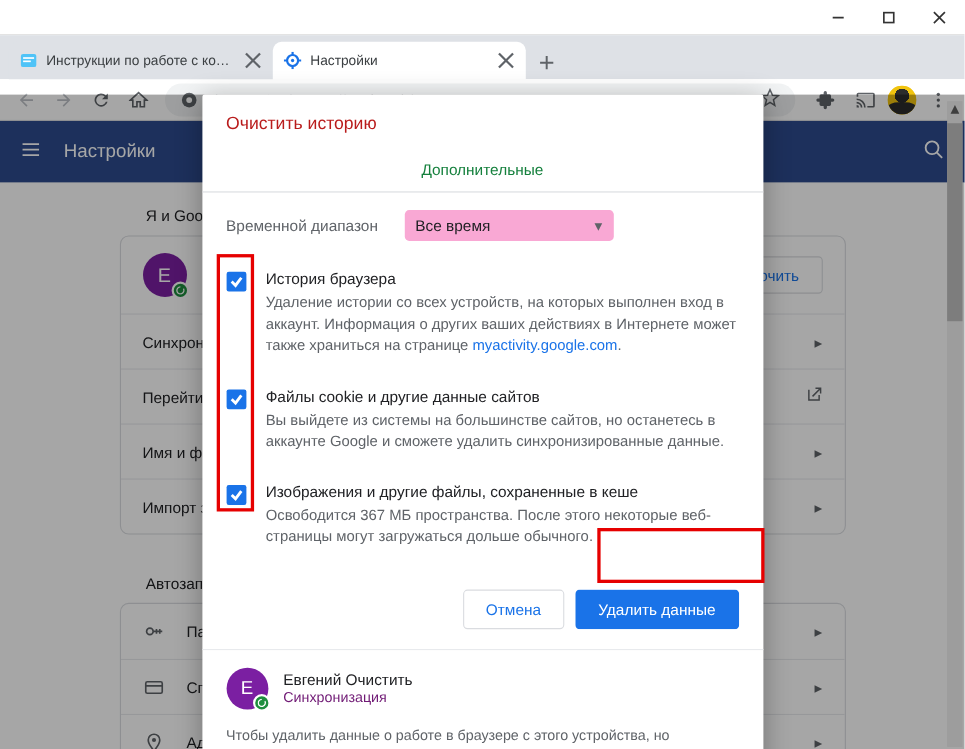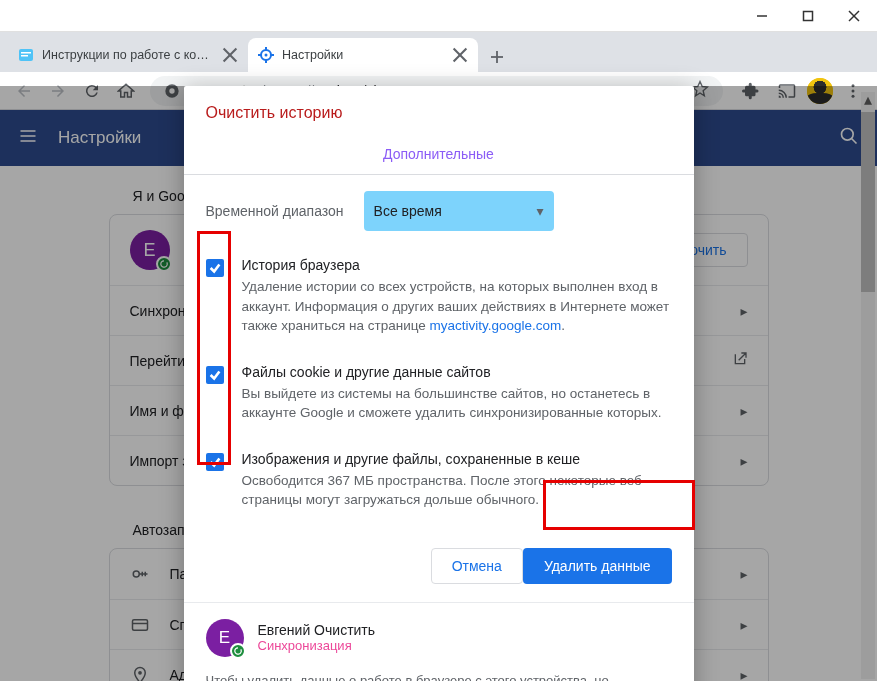--- a/index.html
+++ b/index.html
@@ -59,44 +59,44 @@
 
   
   .scrollbar { position:absolute; right:2px; top:92px; width:14px; bottom:2px; background:#f1f1f1;}
   .scrollbar .thumb{ width:100%; height:180px; background:#c1c1c1; margin-top:6px;}
   .scrollbar .arrow{ height:14px; display:flex; align-items:center; justify-content:center; color:#606060;}
 
   
   .dialog { position:absolute; width: 510px; left: 50%; transform:translateX(-50%); top: 86px; background:#fff; border-radius: 2px; box-shadow: 0 4px 24px rgba(0,0,0,0.3); display:flex; flex-direction:column; }
   .dlg-title { font-size: 16px; color:#b91c1c; padding: 18px 22px 12px; }
   .dlg-tabs { display:flex; border-bottom: 1px solid #dadce0; }
-  .dlg-tab { flex:1; text-align:center; padding: 12px 0; font-size:14px; color:#8b5cf6; font-weight:500; position:relative;}
+  .dlg-tab { flex:1; text-align:center; padding: 12px 0; font-size:14px; color:#15803d; font-weight:500; position:relative;}
   .dlg-tab.active { color:#1a73e8; border:1px solid rgba(26,115,232,0.5); border-bottom:2px solid #1a73e8; border-radius:2px 2px 0 0; margin-bottom:-1px;}
 
-  .time-row { display:flex; align-items:center; padding: 16px 22px; gap:4px; font-size: 14px; color:#5f6368;}
-  .select { flex:0 0 190px; height:40px; background:#7dd3fc; border-radius:4px; display:flex; align-items:center; padding: 0 10px; color:#202124; font-size:14px; position:relative;margin-left:16px;}
+  .time-row { display:flex; align-items:center; padding: 16px 22px; gap:24px; font-size: 14px; color:#5f6368;}
+  .select { flex:0 0 190px; height:28px; background:#f9a8d4; border-radius:4px; display:flex; align-items:center; padding: 0 10px; color:#202124; font-size:14px; position:relative;}
   .select .caret { position:absolute; right:10px; top:50%; transform:translateY(-50%); color:#5f6368;}
 
   .check-list { padding: 0 22px 6px; }
   .check-item { display:flex; gap: 18px; padding: 10px 0 18px; font-size:13.5px; }
   .checkbox { width:18px; height:18px; background:#1a73e8; border-radius:2px; flex-shrink:0; margin-top:2px; display:flex; align-items:center; justify-content:center;}
   .checkbox svg { width:14px; height:14px; stroke:#fff; stroke-width:3; fill:none;}
   .check-text .ct-title { color:#202124; font-size:14px; margin-bottom:4px;}
   .check-text .ct-desc { color:#5f6368; line-height:1.45;}
   .check-text a { color:#1a73e8; text-decoration:none;}
 
-  .dlg-actions { display:flex; justify-content:flex-end; padding: 14px 22px 18px; }
+  .dlg-actions { display:flex; justify-content:flex-end; gap:10px; padding: 14px 22px 18px; }
   .btn { padding: 9px 20px; border-radius:4px; font-size:14px; cursor:pointer; border:1px solid transparent;}
   .btn-secondary { background:#fff; border-color:#dadce0; color:#1a73e8;}
   .btn-primary { background:#1a73e8; color:#fff; }
 
   .dlg-footer { border-top:1px solid #e8eaed; padding: 16px 22px 20px; }
   .footer-profile { display:flex; align-items:center; gap:14px; }
   .footer-profile .fp-name { font-size:14px; color:#202124;}
-  .footer-profile .fp-sub { font-size:13px; color:#ec4899;}
+  .footer-profile .fp-sub { font-size:13px; color:#701a75;}
   .footer-note { font-size:13px; color:#5f6368; line-height:1.5; margin-top:14px;}
 
   
   .hl { position:absolute; border:3px solid #e60000; pointer-events:none; }
 </style>
 </head>
 <body>
 
 <div class="titlebar">
   <div class="winbtn">
@@ -335,21 +335,21 @@
       </div>
     </div>
     <div class="check-item">
       <div class="checkbox">
           <svg viewBox="0 0 16 16">
             <polyline points="3,8 7,12 13,4"></polyline>
           </svg>
         </div>
       <div class="check-text">
         <div class="ct-title">Файлы cookie и другие данные сайтов</div>
-        <div class="ct-desc">Вы выйдете из системы на большинстве сайтов, но останетесь в аккаунте Google и сможете удалить синхронизированные которых.</div>
+        <div class="ct-desc">Вы выйдете из системы на большинстве сайтов, но останетесь в аккаунте Google и сможете удалить синхронизированные данные.</div>
       </div>
     </div>
     <div class="check-item">
       <div class="checkbox">
           <svg viewBox="0 0 16 16">
             <polyline points="3,8 7,12 13,4"></polyline>
           </svg>
         </div>
       <div class="check-text">
         <div class="ct-title">Изображения и другие файлы, сохраненные в кеше</div>

